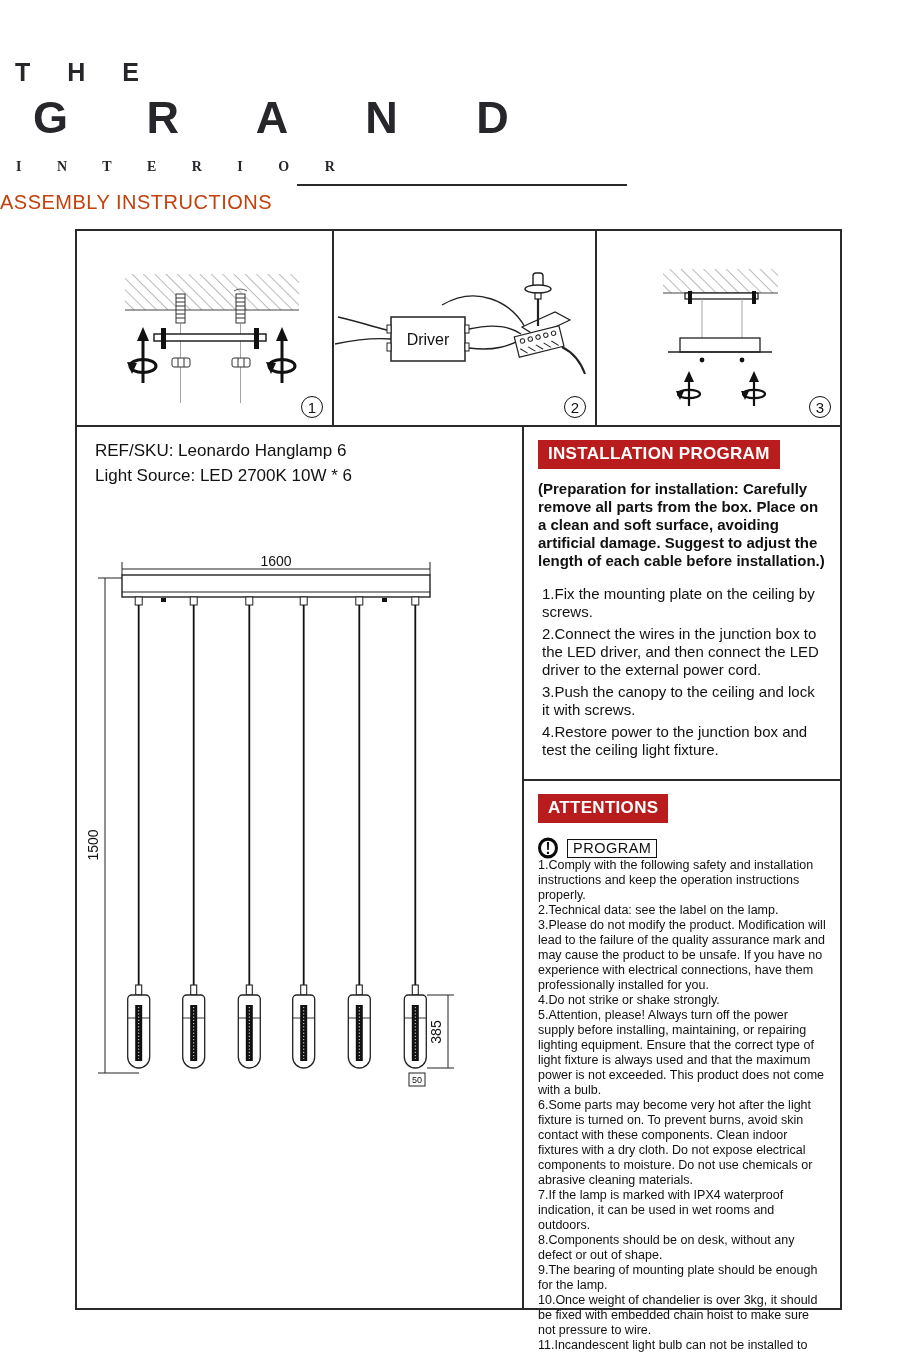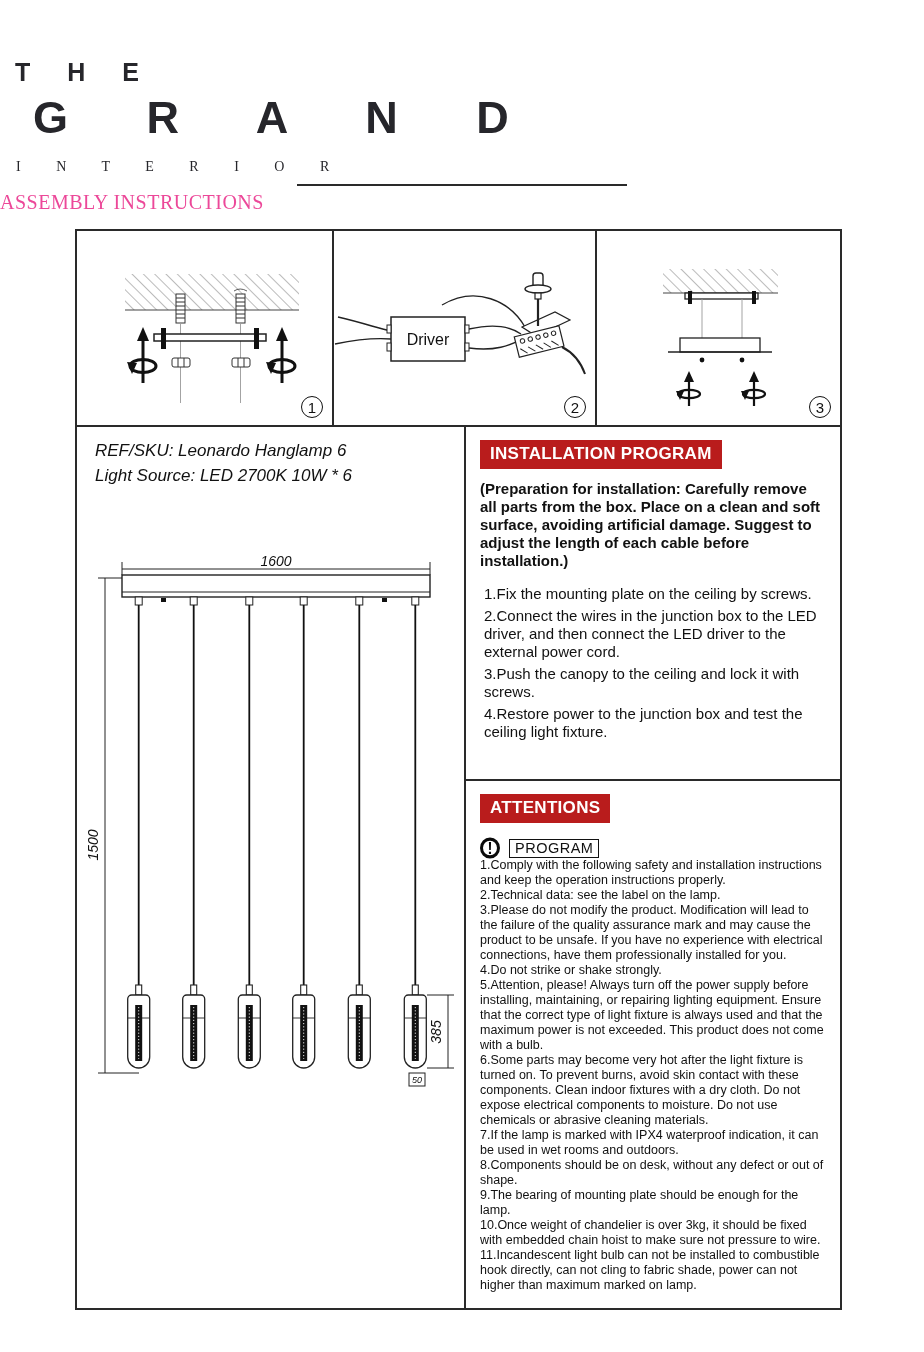--- a/index.html
+++ b/index.html
@@ -4,38 +4,38 @@
 <style>
   * { box-sizing: border-box; }
   html,body { margin:0; padding:0; background:#fff; }
   body { width:924px; height:1352px; font-family:"Liberation Sans", sans-serif; color:#111; }
   .sheet { position:relative; width:924px; height:1352px; background:#fff; overflow:hidden; }
 
   
   .brand { position:absolute; top:58px; left:0; right:0; text-align:left; }
   .brand-the { font-size:25px; font-weight:600; letter-spacing:15px; text-indent:15px; color:#26262b; }
   .brand-grand { font-size:45px; font-weight:600; letter-spacing:33px; text-indent:33px; margin-top:5px; color:#26262b; }
-  .brand-interior { font-family:"Liberation Serif", serif; font-size:14px; font-weight:normal; letter-spacing:16px; text-indent:16px; margin-top:15px; color:#26262b; }
+  .brand-interior { font-family:"Liberation Serif", serif; font-size:14px; font-weight:bold; letter-spacing:16px; text-indent:16px; margin-top:15px; color:#26262b; }
   .brand-rule { width:330px; border-top:2px solid #2a2a2a; margin:9px auto 5px auto; }
-  .doc-title { font-size:20px; letter-spacing:0.5px; color:#ec4899;font-family:Liberation Serif, serif; }
+  .doc-title { font-size:20px; letter-spacing:0.5px; color:#c2410c; }
 
   
   .grid { position:absolute; left:75px; top:229px; width:767px; height:1081px;
           border:2px solid #2a2a2a; display:flex; flex-direction:column; background:#fff; }
   .row-panels { display:flex; height:196px; border-bottom:2px solid #2a2a2a; flex:0 0 auto; }
   .panel { position:relative; height:100%; }
   .panel-1 { width:257px; border-right:2px solid #2a2a2a; }
   .panel-2 { width:263px; border-right:2px solid #2a2a2a; }
   .panel-3 { flex:1; }
   .panel-num { position:absolute; right:9px; bottom:7px; width:22px; height:22px;
                border:1.5px solid #111; border-radius:50%; text-align:center;
                line-height:21px; font-size:15px; background:#fff; }
 
   .row-main { display:flex; flex:1 1 auto; min-height:0; }
-  .cell-left { width:389px; border-right:2px solid #2a2a2a; position:relative;font-style:italic; }
+  .cell-left { width:447px; border-right:2px solid #2a2a2a; position:relative; }
   .col-right { flex:1; display:flex; flex-direction:column; }
   .cell-install { height:354px; border-bottom:2px solid #2a2a2a; padding:13px 14px 0 14px; flex:0 0 auto; }
   .cell-attentions { flex:1; padding:13px 14px 0 14px; }
 
   
   .ref-block { padding:12px 18px 0 18px; font-size:17px; line-height:1.45; }
   .lamp-svg { position:absolute; left:0; top:126px; }
 
   
   .section-heading { display:inline-block; background:#b91c1c; color:#fff; font-weight:bold;

